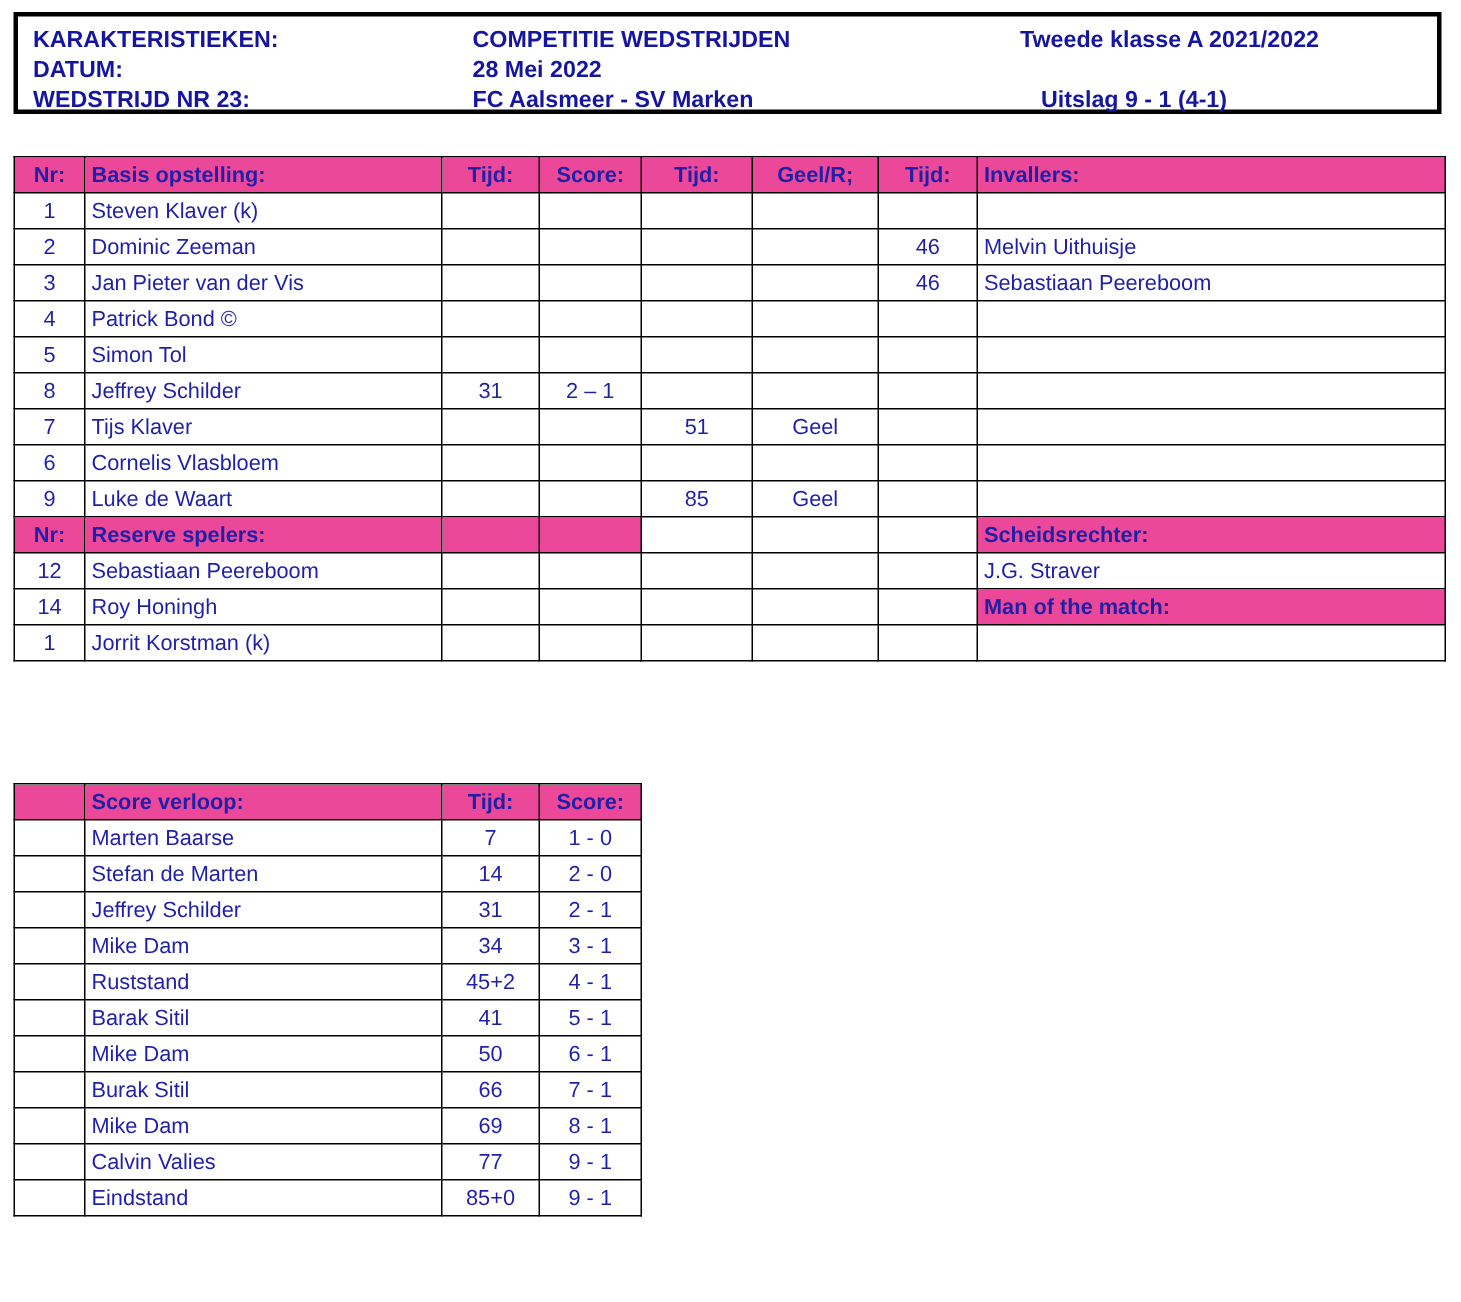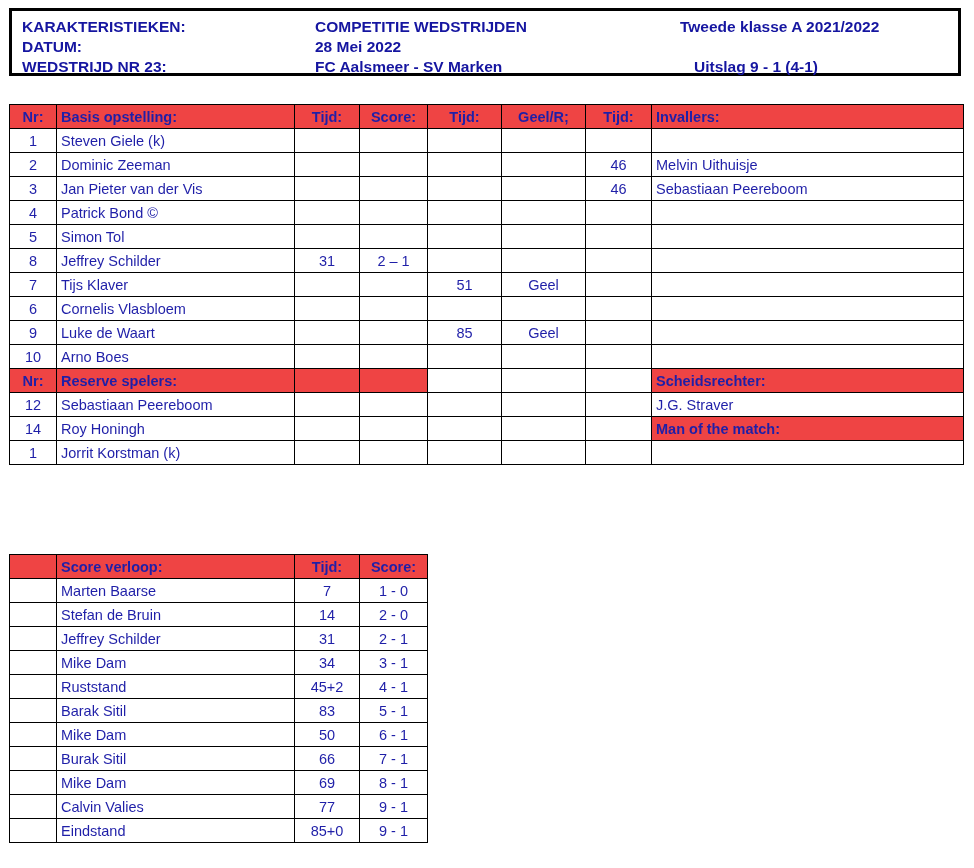--- a/index.html
+++ b/index.html
@@ -68,42 +68,42 @@
     overflow: hidden;
     white-space: nowrap;
   }
   td.num {
     text-align: center;
   }
   td.center {
     text-align: center;
   }
   td.hdr {
-    background: #ef4444;
+    background: #ec4899;
     font-weight: bold;
   }
   td.bold {
     font-weight: normal;
   }
   td.noborder {
     border: none;
     background: transparent;
   }
 
   
   .main-table {
     position: absolute;
     left: 9px;
     top: 104px;
   }
   
   .score-table {
     position: absolute;
     left: 9px;
-    top: 554px;
+    top: 522px;
   }
   
 </style>
 </head>
 <body>
 
 <div class="page">
 
   <div class="header-box">
     <div class="header-grid">
@@ -139,21 +139,21 @@
         <td class="hdr center">Tijd:</td>
         <td class="hdr center">Score:</td>
         <td class="hdr center">Tijd:</td>
         <td class="hdr center">Geel/R;</td>
         <td class="hdr center">Tijd:</td>
         <td class="hdr">Invallers:</td>
       </tr>
 
       <tr>
         <td class="num">1</td>
-        <td>Steven Giele (k)</td>
+        <td>Steven Klaver (k)</td>
         <td class="center"></td>
         <td class="center"></td>
         <td class="center"></td>
         <td class="center"></td>
         <td class="center"></td>
         <td></td>
       </tr>
       <tr>
         <td class="num">2</td>
         <td>Dominic Zeeman</td>
@@ -224,30 +224,20 @@
         <td class="center"></td>
         <td></td>
       </tr>
       <tr>
         <td class="num">9</td>
         <td>Luke de Waart</td>
         <td class="center"></td>
         <td class="center"></td>
         <td class="center">85</td>
         <td class="center">Geel</td>
-        <td class="center"></td>
-        <td></td>
-      </tr>
-      <tr>
-        <td class="num">10</td>
-        <td>Arno Boes</td>
-        <td class="center"></td>
-        <td class="center"></td>
-        <td class="center"></td>
-        <td class="center"></td>
         <td class="center"></td>
         <td></td>
       </tr>
 
       <tr>
         <td class="hdr center">Nr:</td>
         <td class="hdr">Reserve spelers:</td>
         <td class="hdr"></td>
         <td class="hdr"></td>
         <td class="noborder"></td>
@@ -305,21 +295,21 @@
       </tr>
 
       <tr>
         <td></td>
         <td>Marten Baarse</td>
         <td class="center">7</td>
         <td class="center">1 - 0</td>
       </tr>
       <tr>
         <td></td>
-        <td>Stefan de Bruin</td>
+        <td>Stefan de Marten</td>
         <td class="center">14</td>
         <td class="center">2 - 0</td>
       </tr>
       <tr>
         <td></td>
         <td>Jeffrey Schilder</td>
         <td class="center">31</td>
         <td class="center">2 - 1</td>
       </tr>
       <tr>
@@ -330,21 +320,21 @@
       </tr>
       <tr>
         <td></td>
         <td class="bold">Ruststand</td>
         <td class="center bold">45+2</td>
         <td class="center bold">4 - 1</td>
       </tr>
       <tr>
         <td></td>
         <td>Barak Sitil</td>
-        <td class="center">83</td>
+        <td class="center">41</td>
         <td class="center">5 - 1</td>
       </tr>
       <tr>
         <td></td>
         <td>Mike Dam</td>
         <td class="center">50</td>
         <td class="center">6 - 1</td>
       </tr>
       <tr>
         <td></td>

